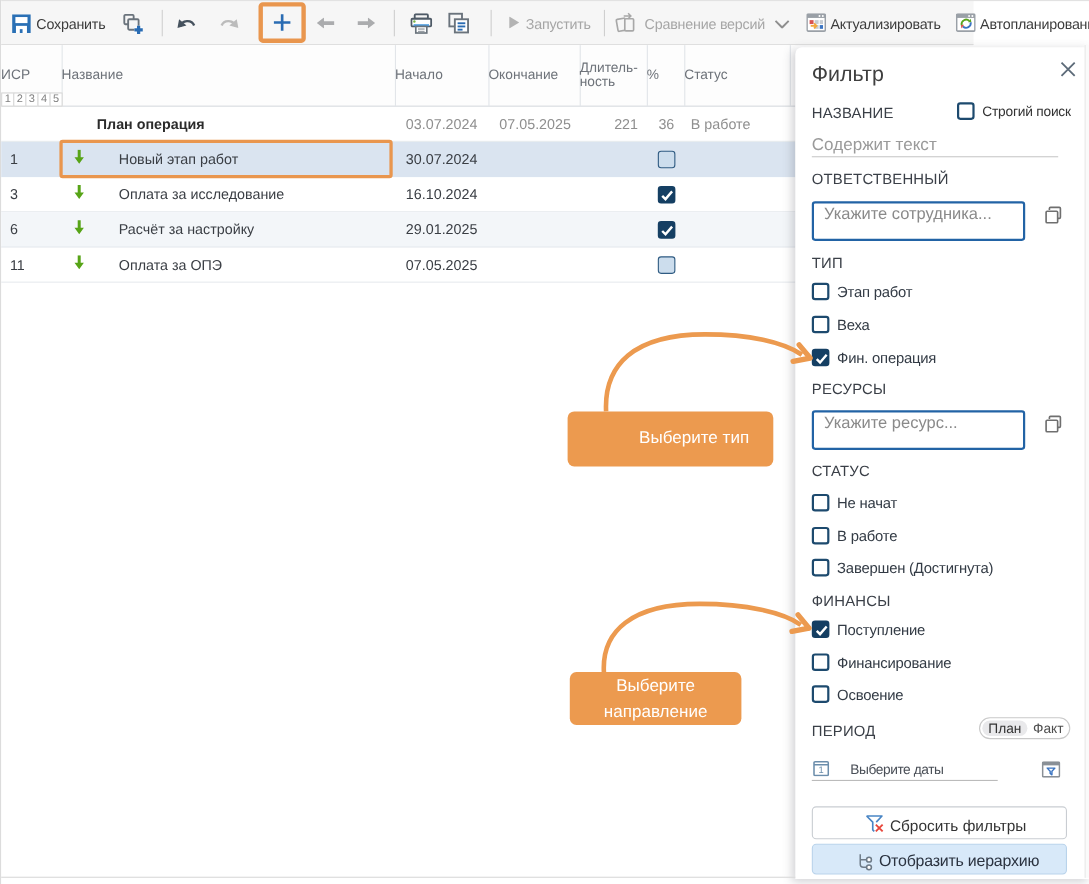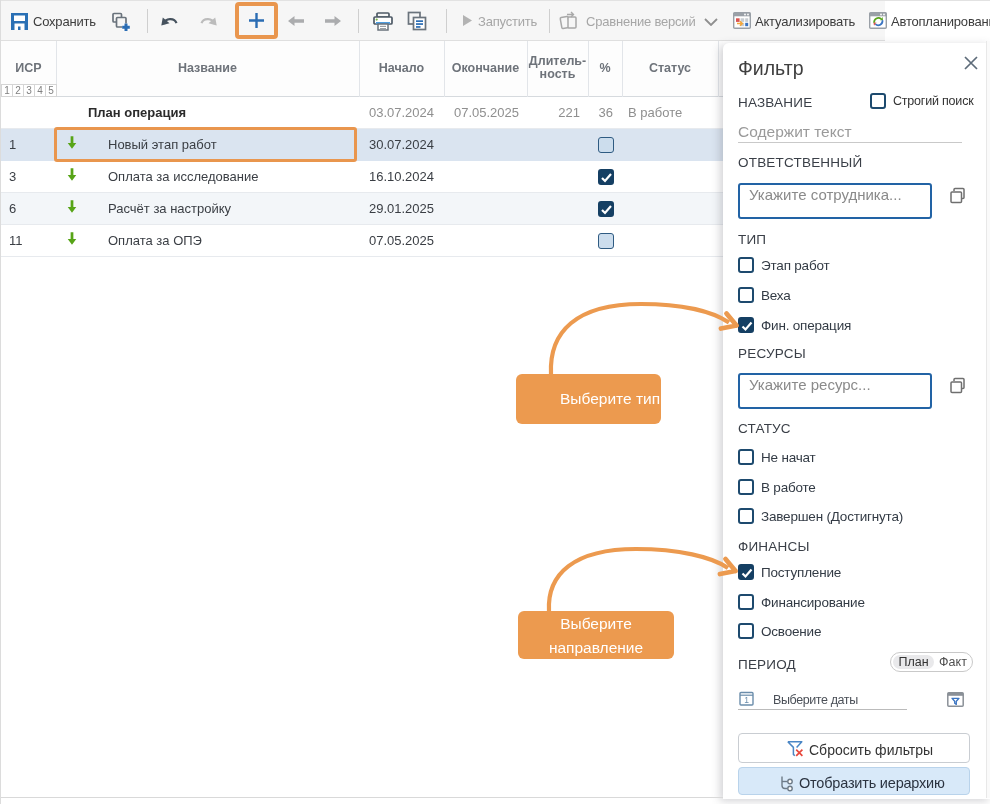--- a/index.html
+++ b/index.html
@@ -10,21 +10,21 @@
 
 
 #toolbar { left:0; top:0; width:884px; height:41px; background:#f6f6f6; border-bottom:1px solid #dfdfdf; }
 .tsep { position:absolute; top:9px; width:1px; height:24px; background:#cfcfcf; }
 .tlabel { position:absolute; top:14px; font-size:13px; letter-spacing:-0.2px; color:#3c3c3c; white-space:nowrap; }
 .tgray { color:#a6a6a6; }
 
 
 #thead { left:0; top:41px; width:722px; height:56px; background:#fdfdfd; border-bottom:1px solid #d6dade; }
 .hdiv { position:absolute; top:0; width:1px; height:56px; background:#e2e5e9; }
-.hlab { position:absolute; font-size:12.5px; font-weight:bold; color:#6e737a; text-align:center; line-height:13px; }
+.hlab { position:absolute; font-size:12.5px; font-weight:normal; color:#6e737a; line-height:13px; }
 .lvlbox { position:absolute; top:43px; width:12px; height:13px; border:1px solid #d5d5d5; background:#fff;
           font-size:10px; color:#808080; text-align:center; line-height:12px; }
 
 
 .trow { position:absolute; left:0; width:722px; height:32px; }
 .cell { position:absolute; top:0; height:32px; line-height:32px; font-size:13px; color:#3a3e44; white-space:nowrap; }
 .datec { width:85px; text-align:center; }
 .gray { color:#8f8f8f; }
 
 
@@ -346,21 +346,21 @@
     <svg class="abs" style="left:42px; top:8px" width="14" height="16" viewBox="0 0 14 16">
       <path d="M1,0.5 V9.5 Q1,12.5 4,12.5 H6.6" fill="none" stroke="#6e7b88" stroke-width="1.4"></path>
       <path d="M1,5.5 H6.6" stroke="#6e7b88" stroke-width="1.4"></path>
       <circle cx="9" cy="5.5" r="2.2" fill="#fff" stroke="#6e7b88" stroke-width="1.4"></circle>
       <circle cx="9" cy="12.5" r="2.2" fill="#fff" stroke="#6e7b88" stroke-width="1.4"></circle>
     </svg>
     <div class="abs" style="left:60px; top:7px; font-size:14.5px; letter-spacing:-0.2px; color:#2b3340;">Отобразить иерархию</div>
   </div>
 </div>
 
-<div class="callout" style="left:515px; top:374px; width:145px; height:50px; line-height:50px;padding-left:43px;">Выберите тип</div>
+<div class="callout" style="left:515px; top:374px; width:187px; height:50px; line-height:50px;padding-left:43px;">Выберите тип</div>
 <svg class="abs" style="left:535px; top:296px" width="210" height="85" viewBox="0 0 210 85">
   <path d="M15,78 C13,36 40,8 105,8 C145,8 176,15 193,26.5" fill="none" stroke="#ec9a4f" stroke-width="4.2"></path>
   <path d="M200.5,29.5 L190.5,17.5 M200.5,29.5 L185,32.5" fill="none" stroke="#ec9a4f" stroke-width="4.8" stroke-linecap="round"></path>
 </svg>
 
 <div class="callout" style="left:517px; top:611px; width:156px; height:48px; line-height:24px; padding-top:0.5px;">Выберите<br>направление</div>
 <svg class="abs" style="left:535px; top:542px" width="210" height="75" viewBox="0 0 210 75">
   <path d="M13,69 C11,32 38,7 100,7 C143,7 176,15 192,26" fill="none" stroke="#ec9a4f" stroke-width="4.2"></path>
   <path d="M199.5,29 L189.5,17 M199.5,29 L184,32" fill="none" stroke="#ec9a4f" stroke-width="4.8" stroke-linecap="round"></path>
 </svg>

